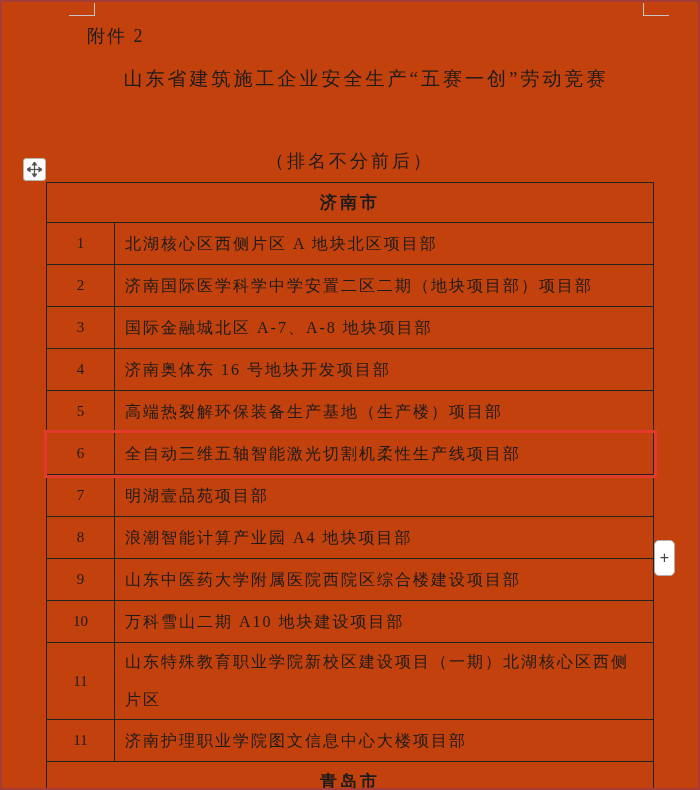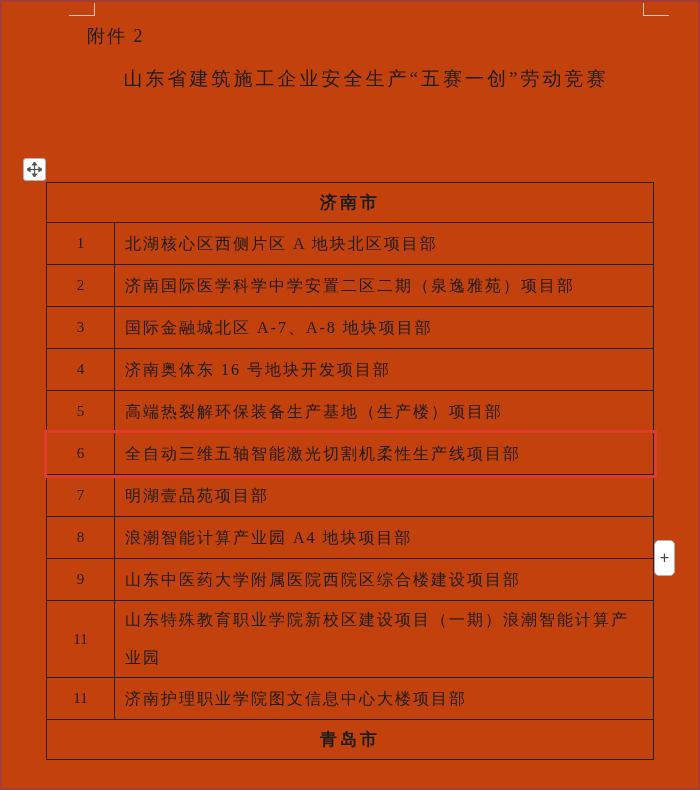--- a/index.html
+++ b/index.html
@@ -51,20 +51,21 @@
 </head>
 <body>
 
 <div class="page">
 
   <div class="cropmark tl"></div>
   <div class="cropmark tr"></div>
 
   <div class="attachment">附件 2</div>
   <div class="title t1">山东省建筑施工企业安全生产“五赛一创”劳动竞赛</div>
+  <div class="title t3">（排名不分前后）</div>
 
   <div class="move-handle">
     <span style="display:flex;">
       <svg width="15" height="15" viewBox="0 0 15 15">
         <g stroke="#555" stroke-width="1.2" fill="#555">
           <line x1="7.5" y1="2.5" x2="7.5" y2="12.5"></line>
           <line x1="2.5" y1="7.5" x2="12.5" y2="7.5"></line>
           <polygon points="7.5,0 5.6,3 9.4,3"></polygon>
           <polygon points="7.5,15 5.6,12 9.4,12"></polygon>
           <polygon points="0,7.5 3,5.6 3,9.4"></polygon>
@@ -84,21 +85,21 @@
         <th colspan="2">济南市</th>
       </tr>
     </thead>
     <tbody id="rows">
         <tr>
           <td class="num">1</td>
           <td class="name">北湖核心区西侧片区 A 地块北区项目部</td>
         </tr>
         <tr>
           <td class="num">2</td>
-          <td class="name">济南国际医学科学中学安置二区二期（泉逸雅苑）项目部</td>
+          <td class="name">济南国际医学科学中学安置二区二期（地块项目部）项目部</td>
         </tr>
         <tr>
           <td class="num">3</td>
           <td class="name">国际金融城北区 A-7、A-8 地块项目部</td>
         </tr>
         <tr>
           <td class="num">4</td>
           <td class="name">济南奥体东 16 号地块开发项目部</td>
         </tr>
         <tr>
@@ -115,22 +116,26 @@
         </tr>
         <tr>
           <td class="num">8</td>
           <td class="name">浪潮智能计算产业园 A4 地块项目部</td>
         </tr>
         <tr>
           <td class="num">9</td>
           <td class="name">山东中医药大学附属医院西院区综合楼建设项目部</td>
         </tr>
         <tr>
+          <td class="num">10</td>
+          <td class="name">万科雪山二期 A10 地块建设项目部</td>
+        </tr>
+        <tr>
           <td class="num">11</td>
-          <td class="name">山东特殊教育职业学院新校区建设项目（一期）浪潮智能计算产业园</td>
+          <td class="name">山东特殊教育职业学院新校区建设项目（一期）北湖核心区西侧片区</td>
         </tr>
         <tr>
           <td class="num">11</td>
           <td class="name">济南护理职业学院图文信息中心大楼项目部</td>
         </tr>
       </tbody>
     <tbody>
       <tr class="city">
         <td colspan="2">青岛市</td>
       </tr>

